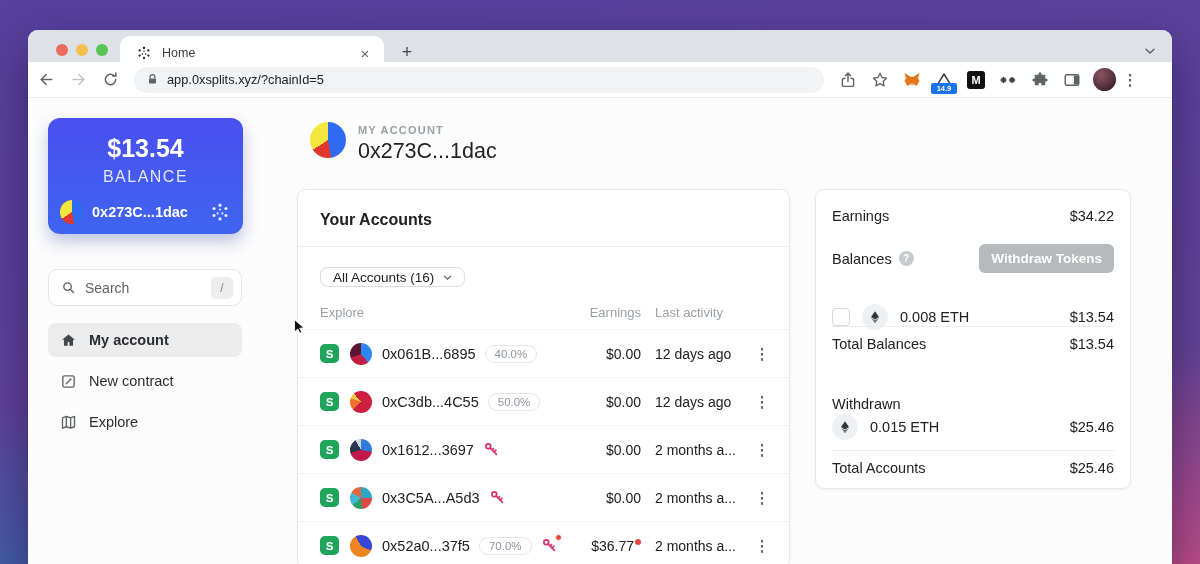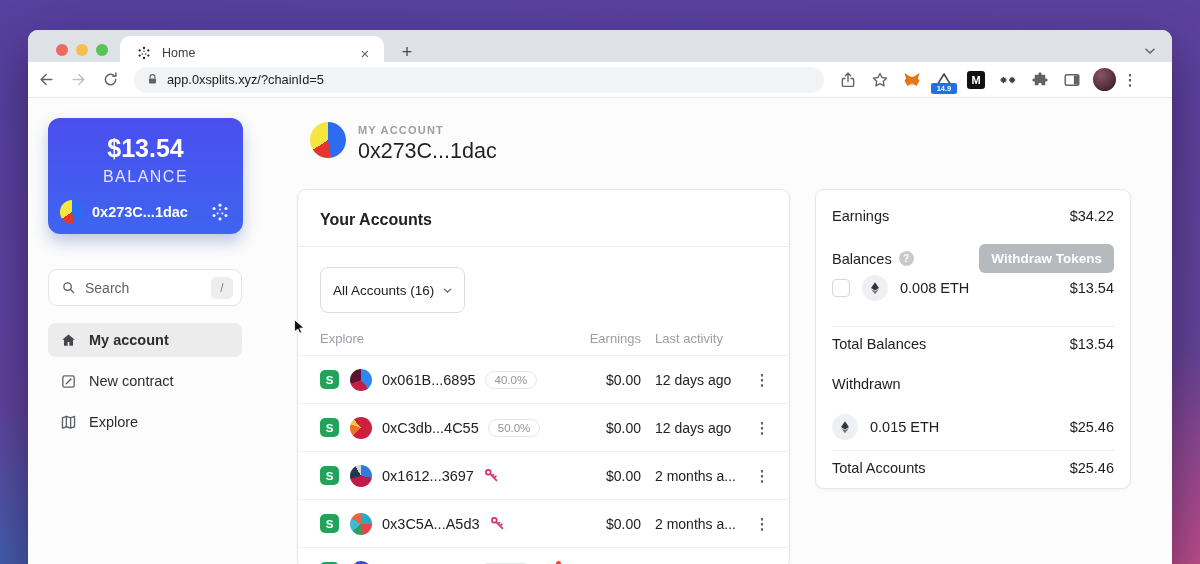--- a/index.html
+++ b/index.html
@@ -76,21 +76,21 @@
   .main-eyebrow { position:absolute; left:330px; top:26px; font-size:11px; letter-spacing:1.2px;
     color:#9aa0a6; font-weight:bold; }
   .main-title { position:absolute; left:330px; top:41px; font-size:21.5px; color:#1f2023; }
   .main-avatar { position:absolute; left:282px; top:24px; width:36px; height:36px; }
 
   .card { position:absolute; background:#fff; border:1px solid #e7e7e7; border-radius:9px;
     box-shadow:0 1px 3px rgba(0,0,0,.05); }
   .accounts-card { left:269px; top:91px; width:493px; height:380px; overflow:hidden; }
   .ac-title { padding:21px 22px 17px; font-size:16px; font-weight:bold; color:#202124;
     border-bottom:1px solid #ededed; }
-  .filter-btn { margin:20px 0 0 22px; display:inline-flex; align-items:center; height:46px;
+  .filter-btn { margin:20px 0 0 22px; display:inline-flex; align-items:center; height:20px;
     border:1px solid #dcdcdc; border-radius:8px; padding:0 10px 0 12px; font-size:13.5px; color:#202124; background:#fff; }
   .filter-btn svg { width:13px; height:13px; margin-left:7px; }
   .grid-row { display:grid; grid-template-columns:30px 32px 1fr 78px 108px 26px; align-items:center;
     padding:0 14px 0 22px; }
   .cols { height:34px; margin-top:8px; color:#9aa0a6; font-size:13px; }
   .cols .c-account { grid-column:1/4; }
   .c-earn { text-align:right; }
   .c-act { padding-left:14px; }
   .acct-row { height:48px; border-top:1px solid #f0f0f0; }
   .s-badge { width:19px; height:19px; background:#1fa45b; border-radius:5px; color:#fff; font-size:11.5px;
@@ -386,38 +386,38 @@
           <span>Earnings</span>
           <span>$34.22</span>
         </div>
         <div class="ep-row" style="top:54px">
           <span style="display:flex;align-items:center">
             <span>Balances</span>
             <span class="help-ic">?</span>
           </span>
           <button class="withdraw-btn">Withdraw Tokens</button>
         </div>
-        <div class="ep-row" style="top:85px">
+        <div class="ep-row" style="top:114px">
           <span class="tok-left">
             <span class="checkbox"></span>
             <span class="eth-circ">
                 <svg viewBox="0 0 24 24">
                   <use href="#g-eth"></use>
                 </svg>
               </span>
             <span>0.008 ETH</span>
           </span>
           <span>$13.54</span>
         </div>
         <div class="ep-hr" style="top:136px"></div>
         <div class="ep-row" style="top:146px">
           <span>Total Balances</span>
           <span>$13.54</span>
         </div>
-        <div class="ep-row" style="top:186px">
+        <div class="ep-row" style="top:206px">
           <span>Withdrawn</span>
         </div>
         <div class="ep-row" style="top:224px">
           <span class="tok-left">
             <span class="eth-circ">
                 <svg viewBox="0 0 24 24">
                   <use href="#g-eth"></use>
                 </svg>
               </span>
             <span>0.015 ETH</span>

